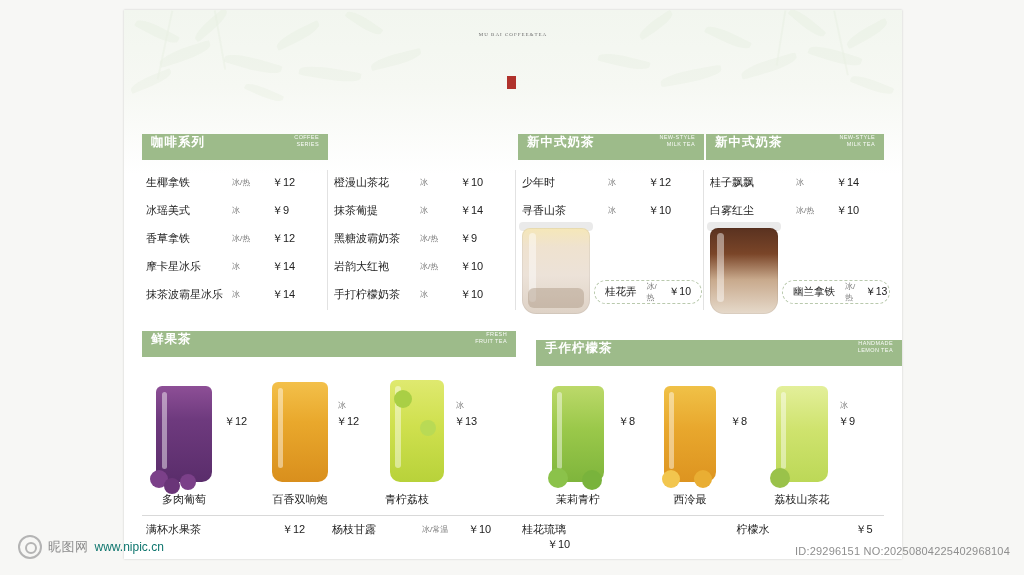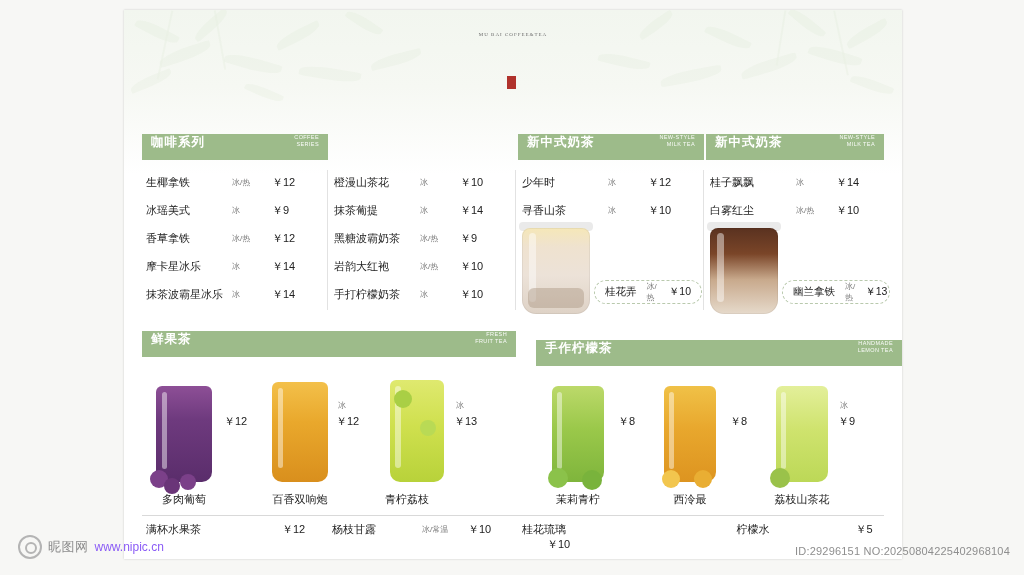--- a/index.html
+++ b/index.html
@@ -128,21 +128,21 @@
   }
   .wm .mark{
     width:20px;height:20px;border:2px solid #b4b4b4;border-radius:50%;
     margin-right:6px;position:relative;
   }
   .wm .mark:after{
     content:"";position:absolute;left:5px;top:5px;width:8px;height:8px;
     border:2px solid #b4b4b4;border-radius:50%;
   }
   .wm-txt{font-size:13px;color:#8e8e8e;letter-spacing:.5px;}
-  .wm-url{font-size:12px;color:#8b5cf6;margin-left:6px;}
+  .wm-url{font-size:12px;color:#0f766e;margin-left:6px;}
   .idcode{
     position:absolute;right:14px;bottom:18px;color:#8e8e8e;font-size:11px;
     letter-spacing:.2px;
   }
 </style>
 </head>
 <body>
 
 <div class="page">
   <div class="poster">

